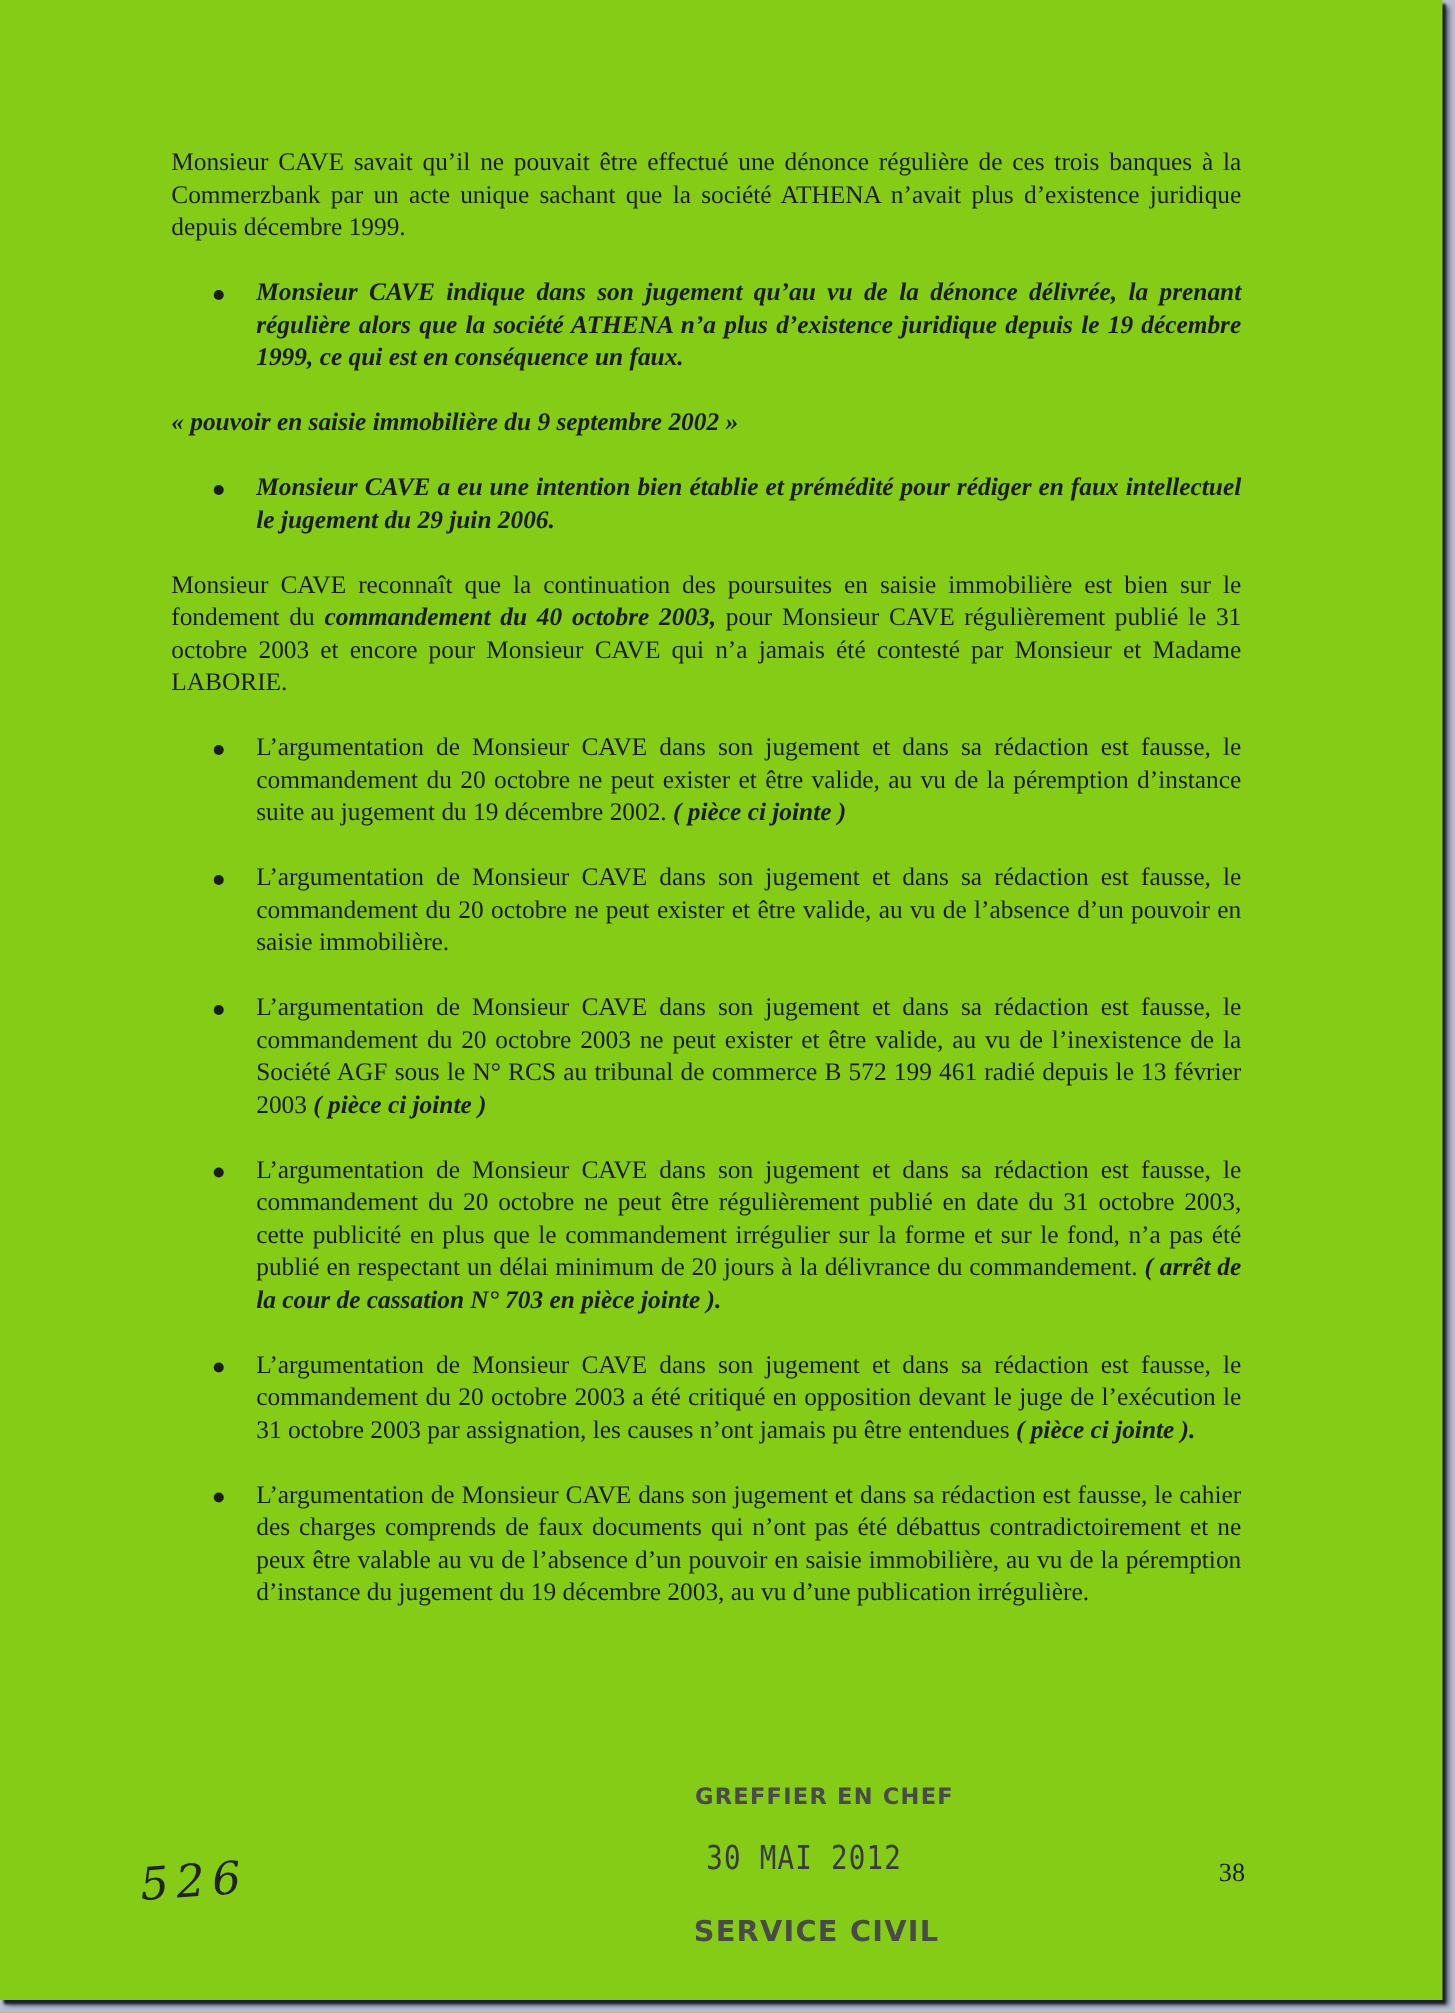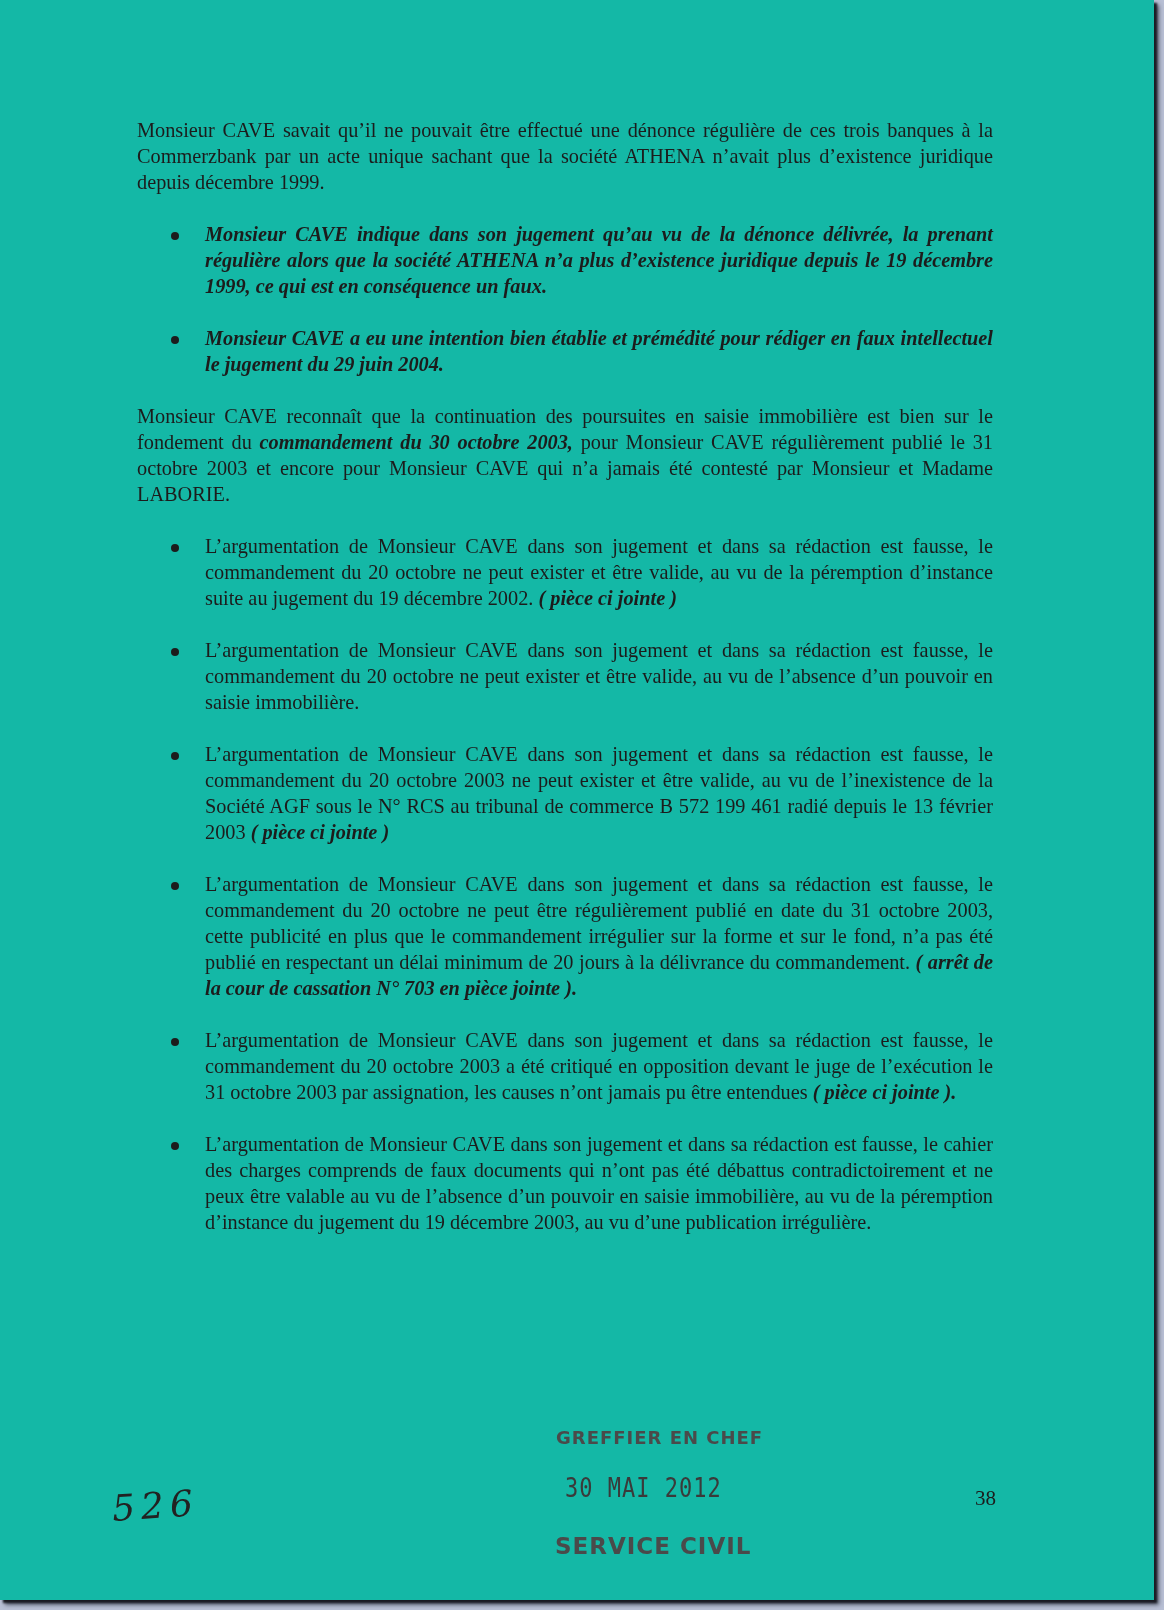--- a/index.html
+++ b/index.html
@@ -5,21 +5,21 @@
   html, body { margin: 0; padding: 0; }
   body {
     width: 1164px; height: 1610px; overflow: hidden;
     background: #b8bfd4;
     position: relative;
     font-family: "Liberation Serif", serif;
   }
   .page {
     position: absolute; left: 0; top: 0;
     width: 1154px; height: 1600px;
-    background: #14b8a6;
+    background: #84cc16;
     box-shadow: 3px 3px 2px #1a1a22, 5px 5px 4px #5a6070;
   }
   .content {
     position: absolute; left: 137px; top: 117px; width: 856px;
     font-size: 20.3px; line-height: 26px; color: #1c1c1c;
   }
   p { margin: 0; text-align: justify; }
   p.last-left { text-align-last: left; }
   .para { margin-bottom: 26px; }
   ul { list-style: none; margin: 0; padding: 0; }
@@ -55,30 +55,31 @@
     <p class="para last-left">Monsieur CAVE savait qu’il ne pouvait être effectué une dénonce régulière de ces trois banques à la Commerzbank par un acte unique sachant que la société ATHENA n’avait plus d’existence juridique depuis décembre 1999.</p>
 
     <ul>
       <li class="bi">
         <span class="bullet"></span>
         <span>Monsieur CAVE indique dans son jugement qu’au vu de la dénonce délivrée, la prenant régulière alors que la société ATHENA  n’a plus d’existence juridique depuis le 19 décembre 1999, ce qui est en conséquence un faux.</span>
       </li>
     </ul>
 
     <div class="para">
+      <p class="bi">« pouvoir en saisie immobilière du 9 septembre 2002 »</p>
     </div>
 
     <ul>
       <li class="bi">
         <span class="bullet"></span>
-        <span>Monsieur CAVE a eu une intention bien établie et prémédité pour rédiger en faux intellectuel le jugement du 29 juin 2004.</span>
+        <span>Monsieur CAVE a eu une intention bien établie et prémédité pour rédiger en faux intellectuel le jugement du 29 juin 2006.</span>
       </li>
     </ul>
 
-    <p class="para last-left"><span>Monsieur CAVE reconnaît que la continuation des poursuites en saisie immobilière est bien sur le fondement du </span><span class="bi">commandement du 30 octobre 2003,</span><span> pour Monsieur CAVE régulièrement publié le 31 octobre 2003 et encore pour Monsieur CAVE qui n’a jamais été contesté par Monsieur et Madame LABORIE.</span></p>
+    <p class="para last-left"><span>Monsieur CAVE reconnaît que la continuation des poursuites en saisie immobilière est bien sur le fondement du </span><span class="bi">commandement du 40 octobre 2003,</span><span> pour Monsieur CAVE régulièrement publié le 31 octobre 2003 et encore pour Monsieur CAVE qui n’a jamais été contesté par Monsieur et Madame LABORIE.</span></p>
 
     <ul>
       <li><span class="bullet"></span><span>L’argumentation de Monsieur CAVE dans son jugement et dans sa rédaction est fausse, le commandement du 20 octobre ne peut exister et être valide, au vu de la péremption d’instance suite au  jugement du 19 décembre 2002. </span><span class="bi">( pièce ci jointe )</span></li>
       <li><span class="bullet"></span><span>L’argumentation de Monsieur CAVE dans son jugement et dans sa rédaction est fausse, le commandement du 20 octobre ne peut exister et être valide, au vu de l’absence d’un pouvoir en saisie immobilière.</span><span class="bi"></span></li>
       <li><span class="bullet"></span><span>L’argumentation de Monsieur CAVE dans son jugement et dans sa rédaction est fausse, le commandement du 20 octobre 2003 ne peut exister et être valide, au vu de l’inexistence de la Société AGF sous le N° RCS au tribunal de commerce B 572 199 461 radié depuis le 13 février 2003 </span><span class="bi">( pièce ci jointe  )</span></li>
       <li><span class="bullet"></span><span>L’argumentation de Monsieur CAVE dans son jugement et dans sa rédaction est fausse, le commandement du 20 octobre ne peut être régulièrement publié en date du 31 octobre 2003, cette publicité en plus que le commandement irrégulier sur la forme et sur le fond, n’a pas été publié en respectant un délai minimum de 20 jours à la délivrance du commandement. </span><span class="bi">( arrêt de la cour de cassation N° 703 en pièce jointe ).</span></li>
       <li><span class="bullet"></span><span>L’argumentation de Monsieur CAVE dans son jugement et dans sa rédaction est fausse, le commandement du 20 octobre 2003 a été critiqué en opposition devant le juge de l’exécution le 31 octobre 2003 par assignation, les causes n’ont jamais pu être entendues </span><span class="bi">( pièce ci jointe ).</span></li>
       <li style="text-align-last:left;"><span class="bullet"></span><span>L’argumentation de Monsieur CAVE dans son jugement et dans sa rédaction est fausse, le cahier des charges comprends de faux documents qui n’ont pas été débattus contradictoirement et ne peux être valable au vu de l’absence d’un pouvoir en saisie immobilière, au vu de la péremption d’instance du jugement du 19 décembre 2003, au vu d’une publication irrégulière.</span><span class="bi"></span></li>
     </ul>
   </div>

